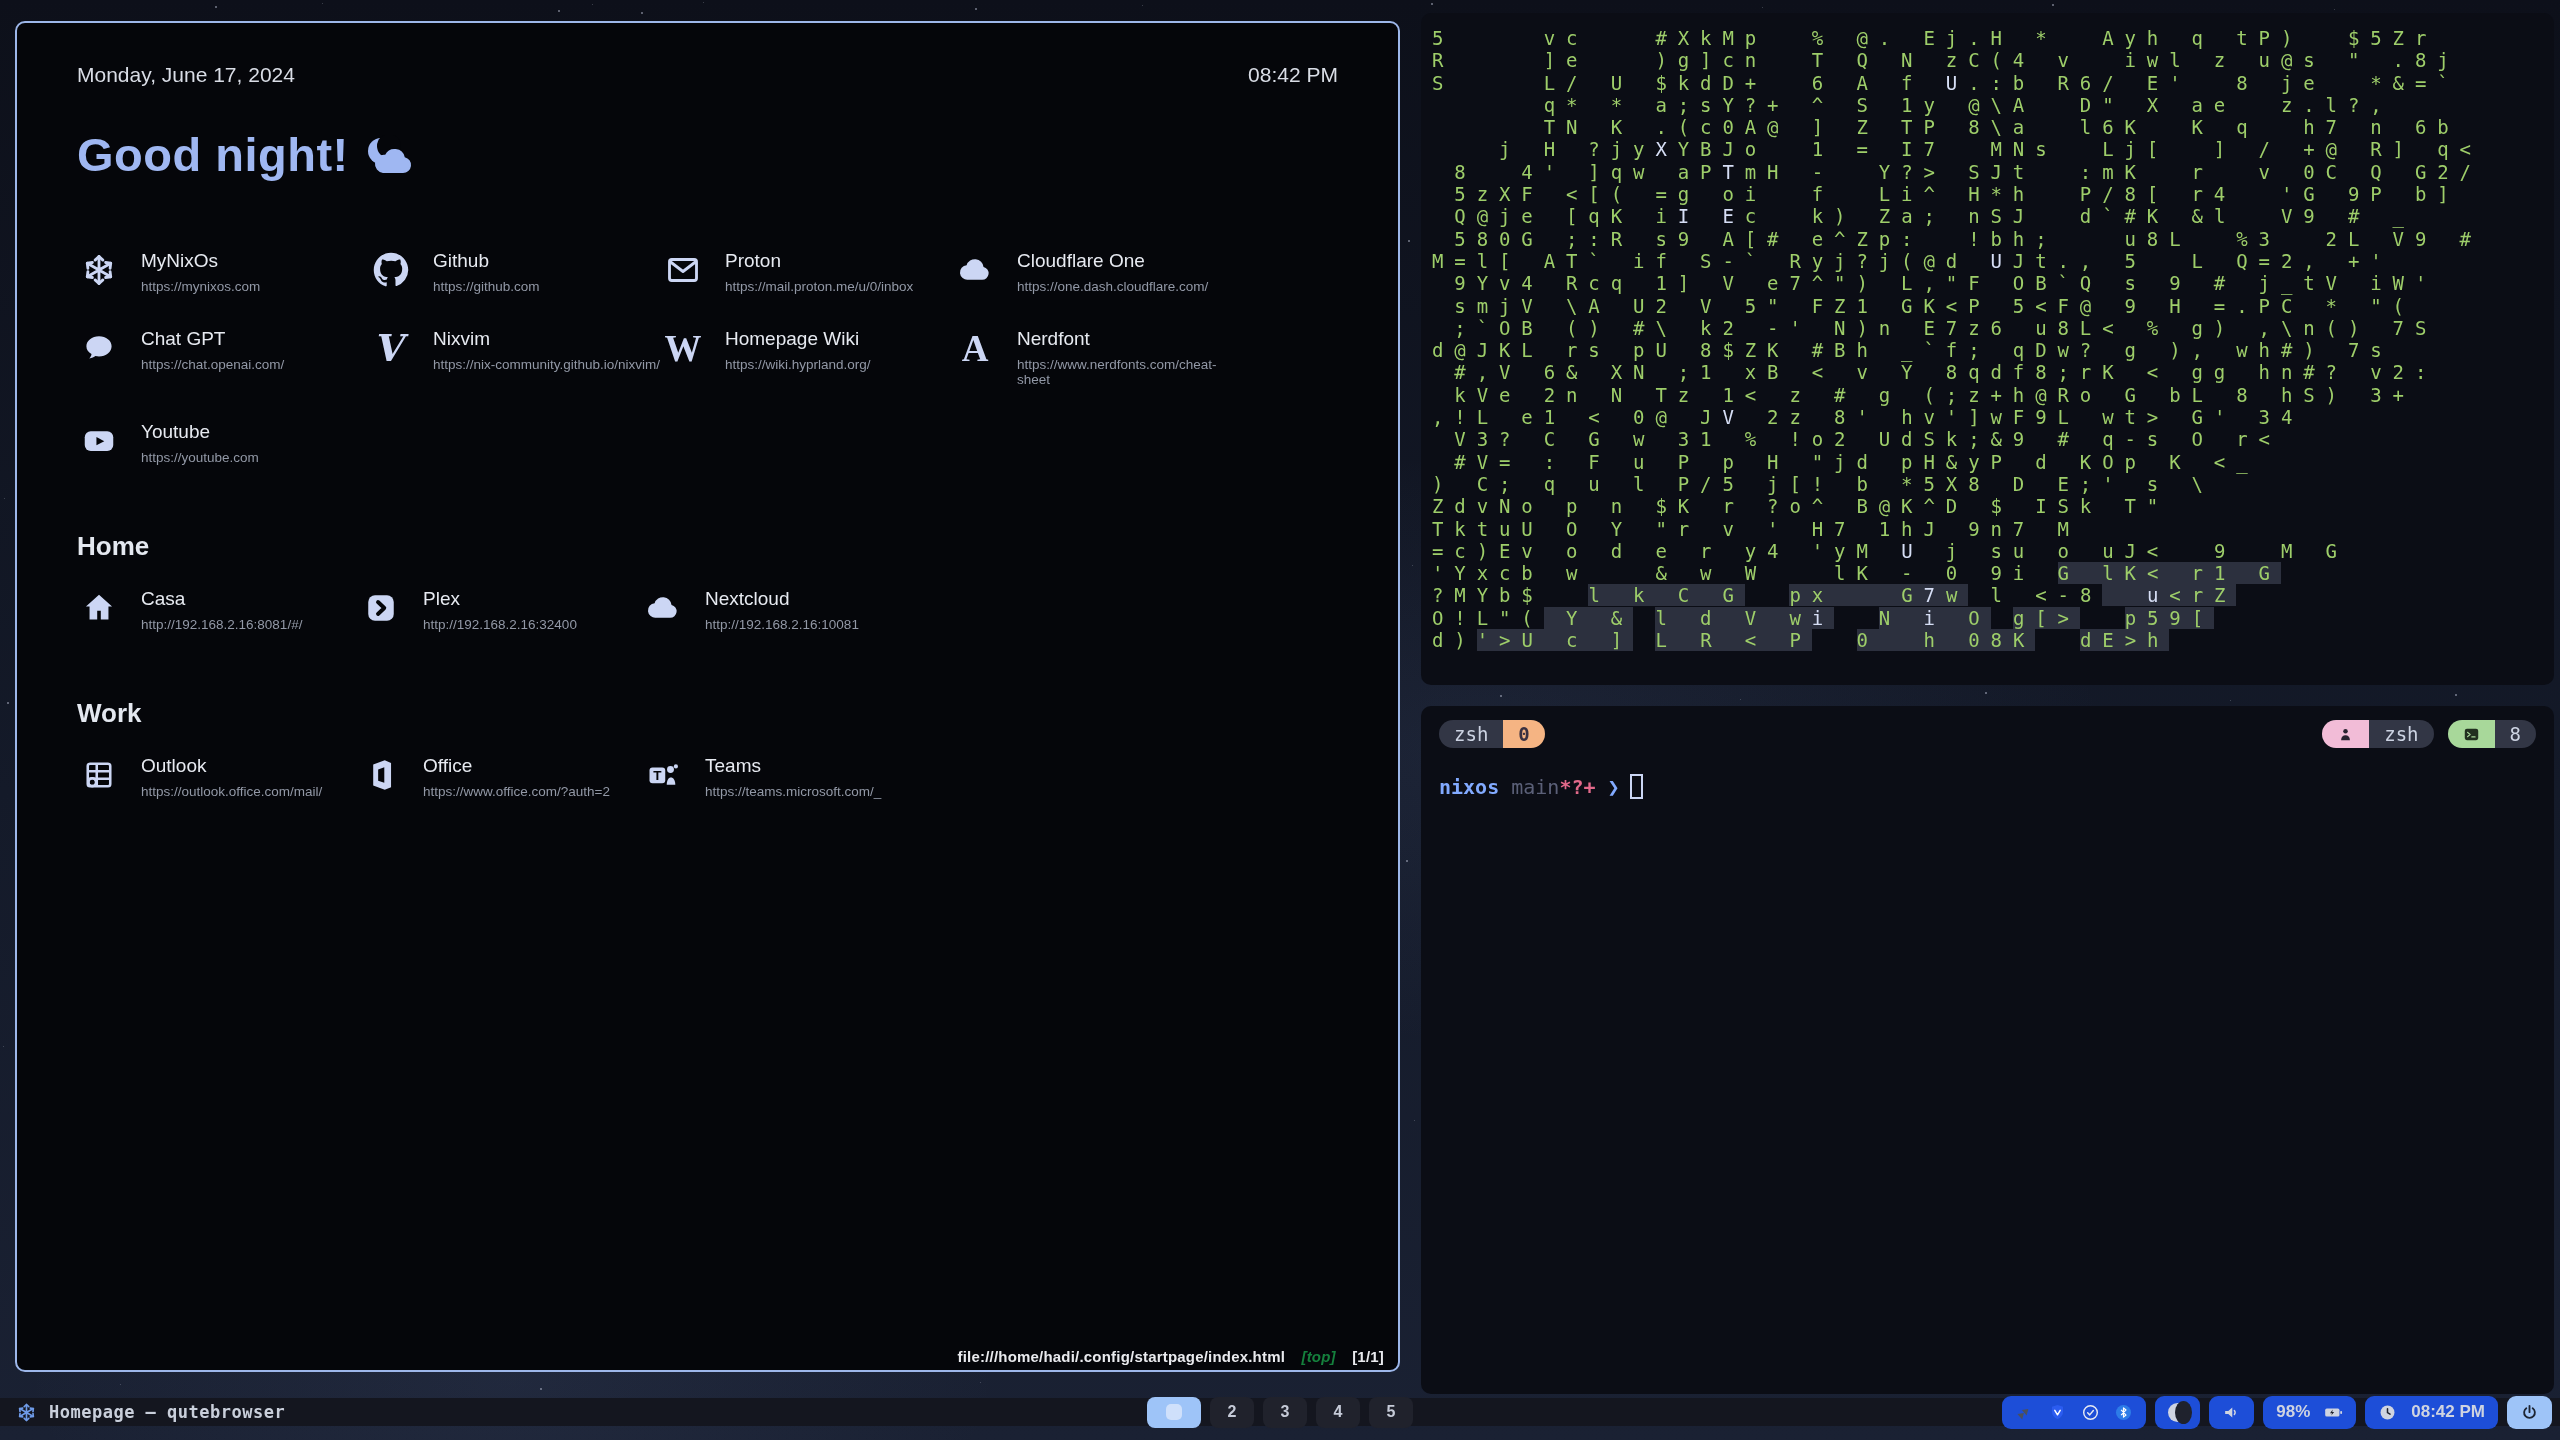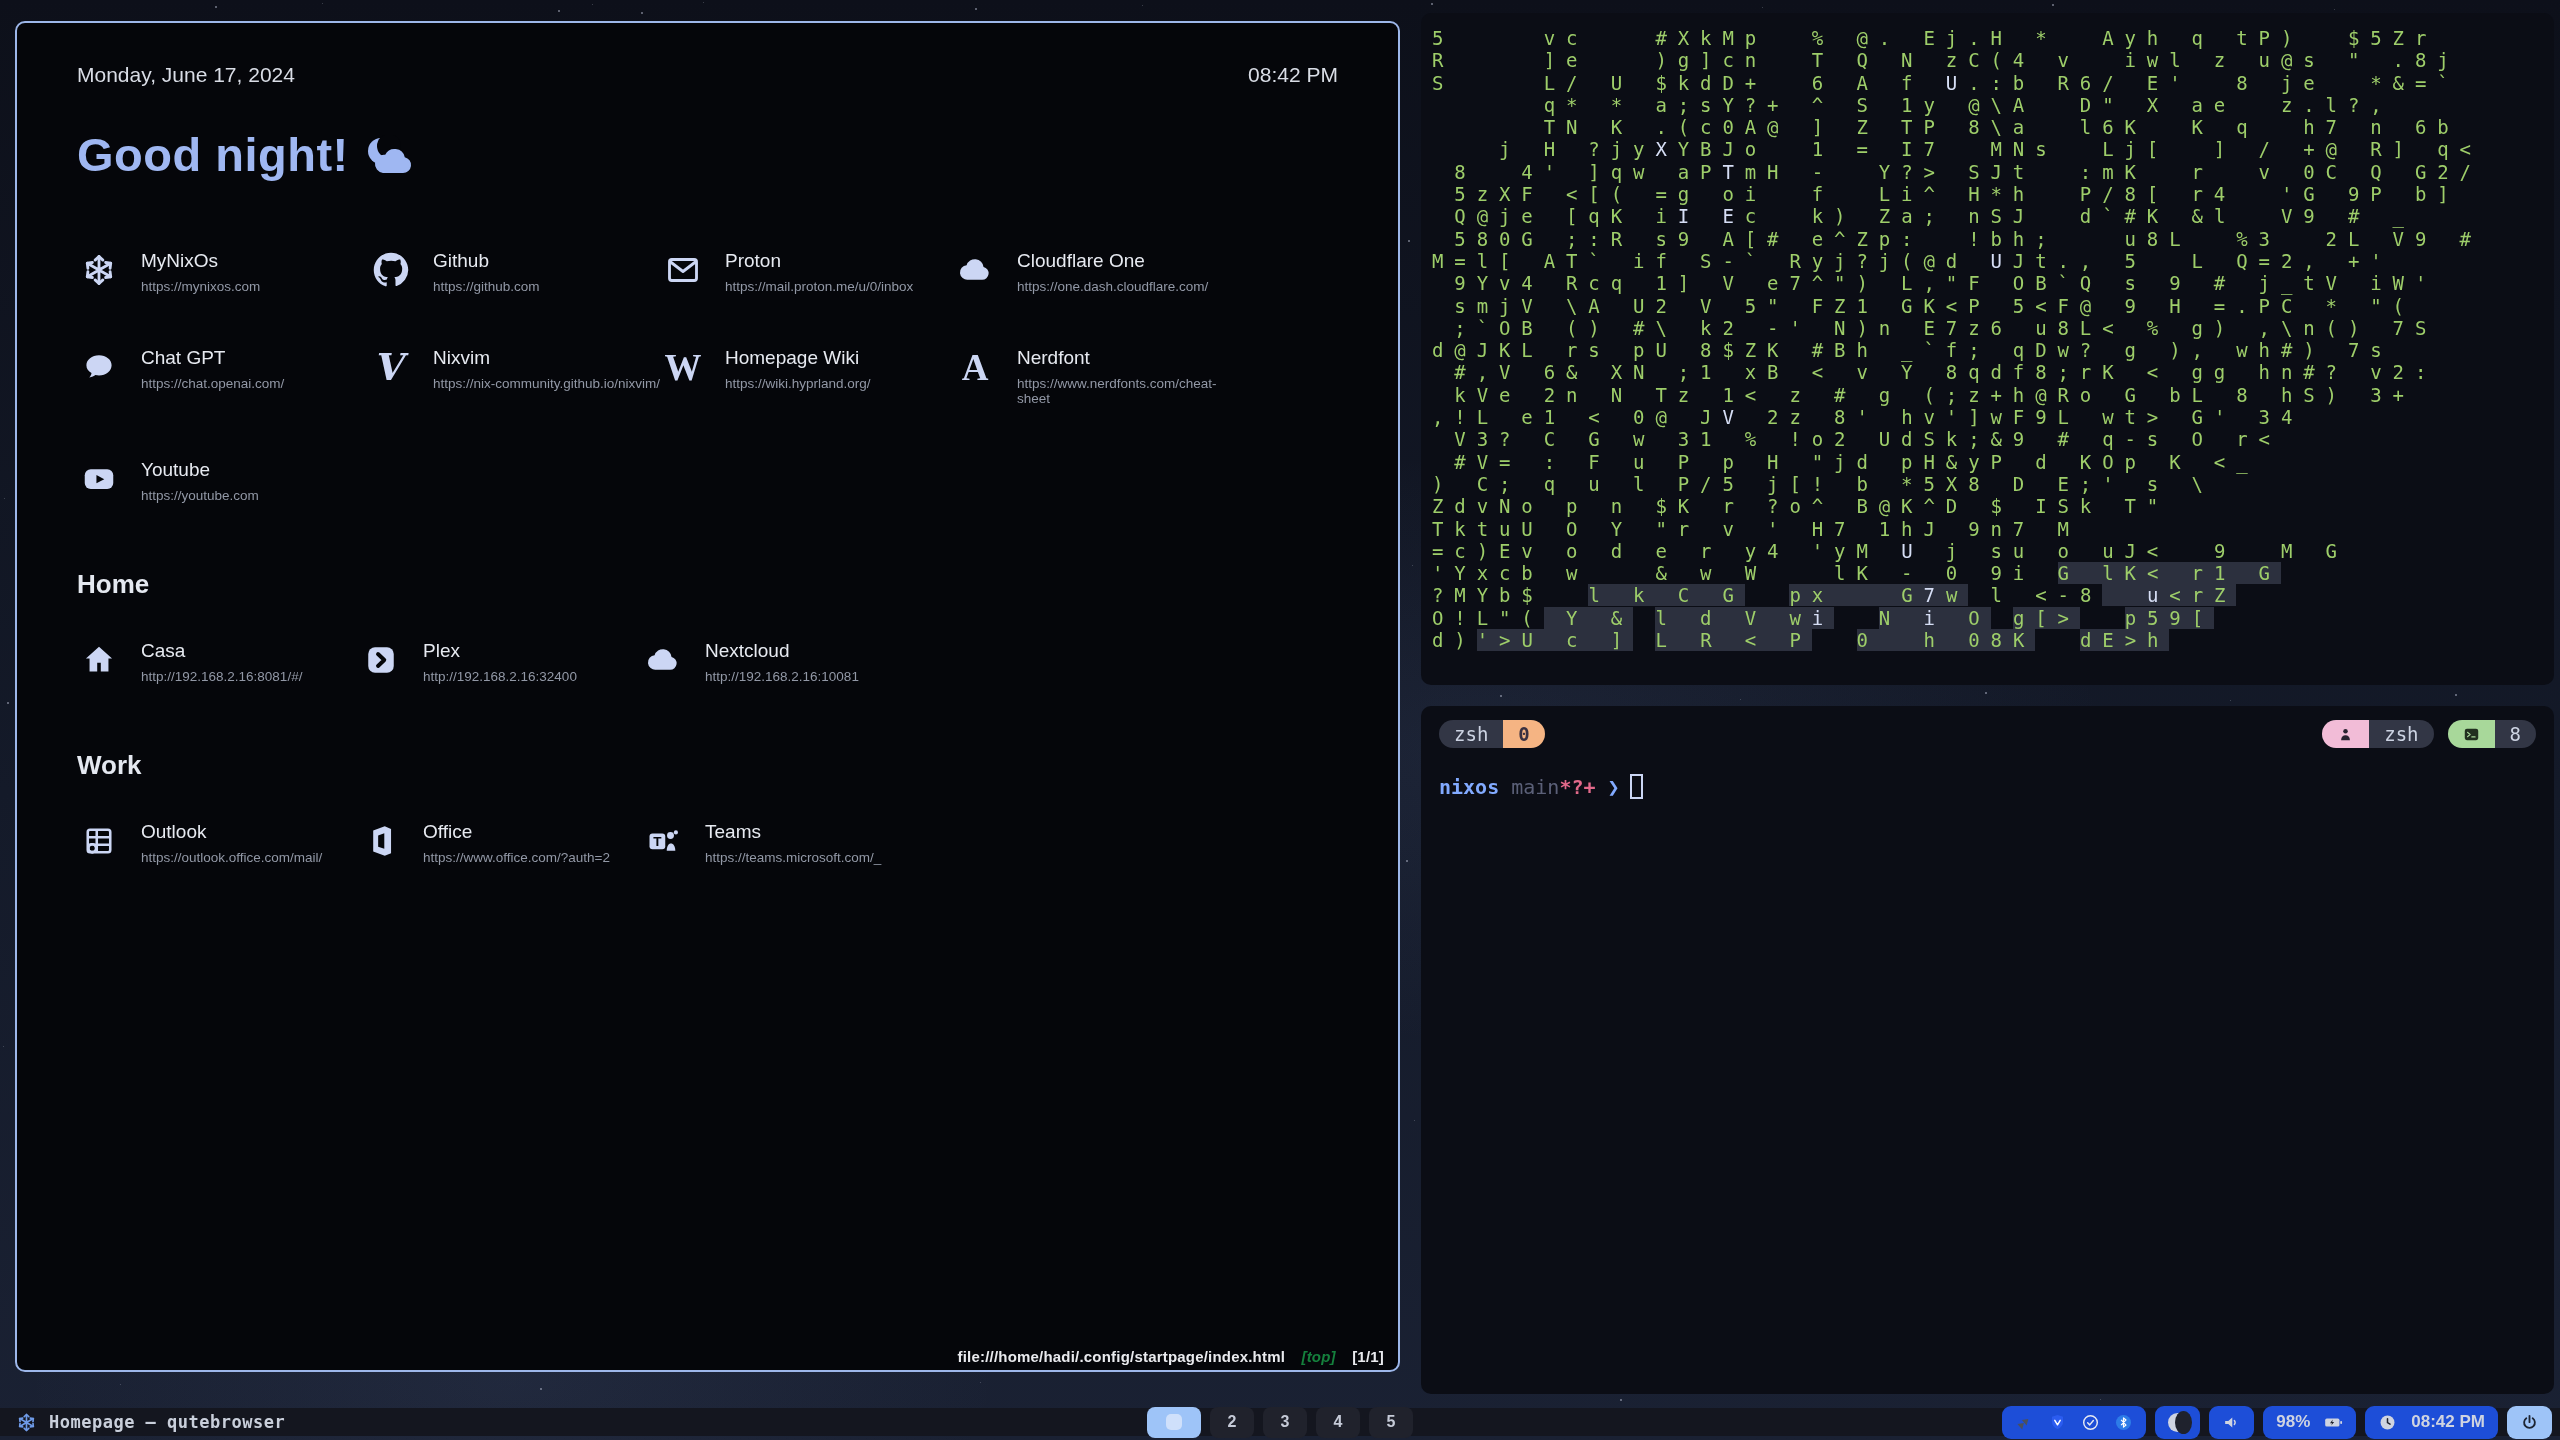--- a/index.html
+++ b/index.html
@@ -20,21 +20,21 @@
     position:absolute;left:15px;top:21px;width:1385px;height:1351px;
     background:#05060a;border:2px solid #9db7ea;border-radius:10px;
     box-sizing:border-box;z-index:2;overflow:hidden;
   }
   .qute-inner{padding:40px 60px 0 60px;}
   .dateline{display:flex;justify-content:space-between;align-items:center;color:#d9dde6;font-size:21px;}
   .greeting{margin-top:40px;display:flex;align-items:center;gap:14px;color:#9fb7f2;font-size:47px;font-weight:700;letter-spacing:.5px;}
   .greet-icon{width:52px;height:40px;}
   .section{margin-top:66px;}
   .section-title{font-size:26px;font-weight:700;color:#e4e8f0;margin:0;}
-  .grid{display:grid;margin-top:38px;row-gap:51px;}
+  .grid{display:grid;margin-top:24px;row-gap:32px;}
   .tile{display:flex;gap:20px;align-items:flex-start;cursor:pointer;}
   .icon-slot{width:44px;min-width:44px;height:44px;display:flex;align-items:center;justify-content:center;color:#ccd6f4;}
   .icon-slot svg{width:36px;height:36px;}
   .letter-icon{font-family:"Liberation Serif",serif;font-size:37px;font-weight:700;color:#ccd6f4;line-height:1;}
   .letter-italic{font-style:italic;font-family:"DejaVu Serif",serif;}
   .tile .txt{display:flex;flex-direction:column;gap:7px;padding-top:2px;}
   .b-name{font-size:19px;color:#e7eaf1;font-weight:500;}
   .b-url{font-size:13.5px;color:#9298a6;}
   .qb-statusbar{
     position:absolute;right:14px;bottom:5px;font-size:15px;font-weight:600;
@@ -65,21 +65,21 @@
   .seg svg{width:17px;height:17px;}
   
   .prompt{display:flex;align-items:center;gap:0;margin:26px 0 0 18px;font-family:"DejaVu Sans Mono",monospace;font-size:20px;}
   .p-host{color:#82aaff;font-weight:700;}
   .p-branch{color:#5b6078;margin-left:12px;}
   .p-git{color:#e2698a;font-weight:700;}
   .p-sym{color:#82aaff;margin-left:12px;font-weight:700;}
   .cursor{display:inline-block;width:13px;height:25px;border:2px solid #ccd6f4;margin-left:10px;box-sizing:border-box;}
   
   .taskbar{
-    position:absolute;left:0;bottom:4px;width:2560px;height:28px;background:#14161f;
+    position:absolute;left:0;bottom:14px;width:2560px;height:28px;background:#14161f;
     display:flex;align-items:center;z-index:5;
   }
   .tb-left{position:absolute;left:16px;display:flex;align-items:center;gap:12px;}
   .tb-left svg{width:21px;height:21px;color:#6f9be8;}
   .tb-title{font-family:"DejaVu Sans Mono",monospace;font-weight:700;font-size:17px;color:#c9cfdb;letter-spacing:.5px;}
   .tb-center{margin:0 auto;display:flex;gap:9px;align-items:center;}
   .ws{min-width:44px;height:31px;border-radius:8px;background:#20222c;color:#c6cbd8;
       display:flex;align-items:center;justify-content:center;font-weight:700;font-size:16px;cursor:pointer;}
   .ws.active{background:#9ec4f8;width:54px;}
   .ws.active .dot{width:16px;height:16px;border-radius:5px;background:#cfe0fb;}

